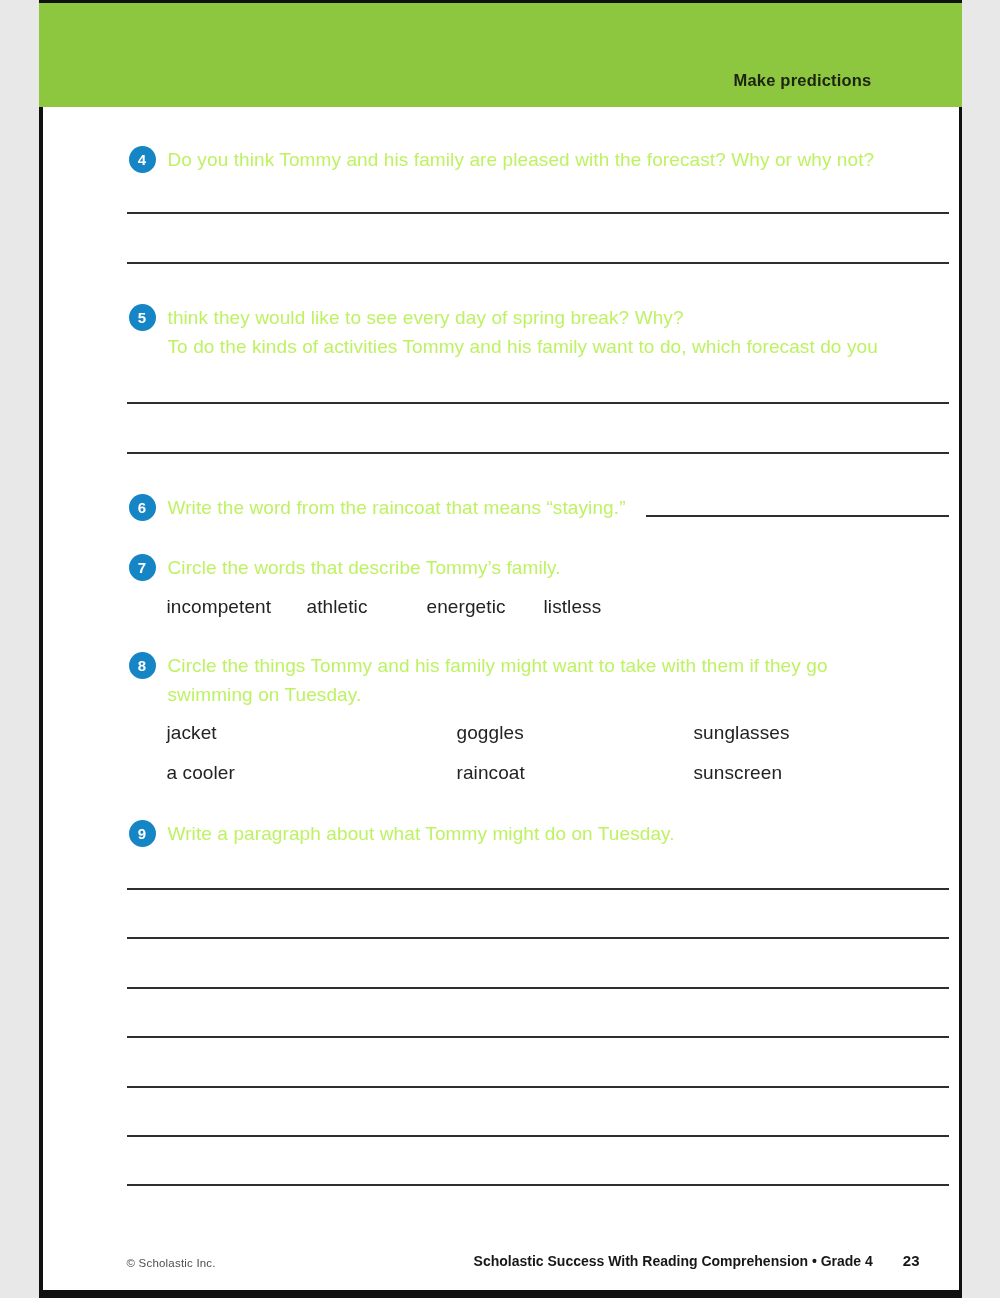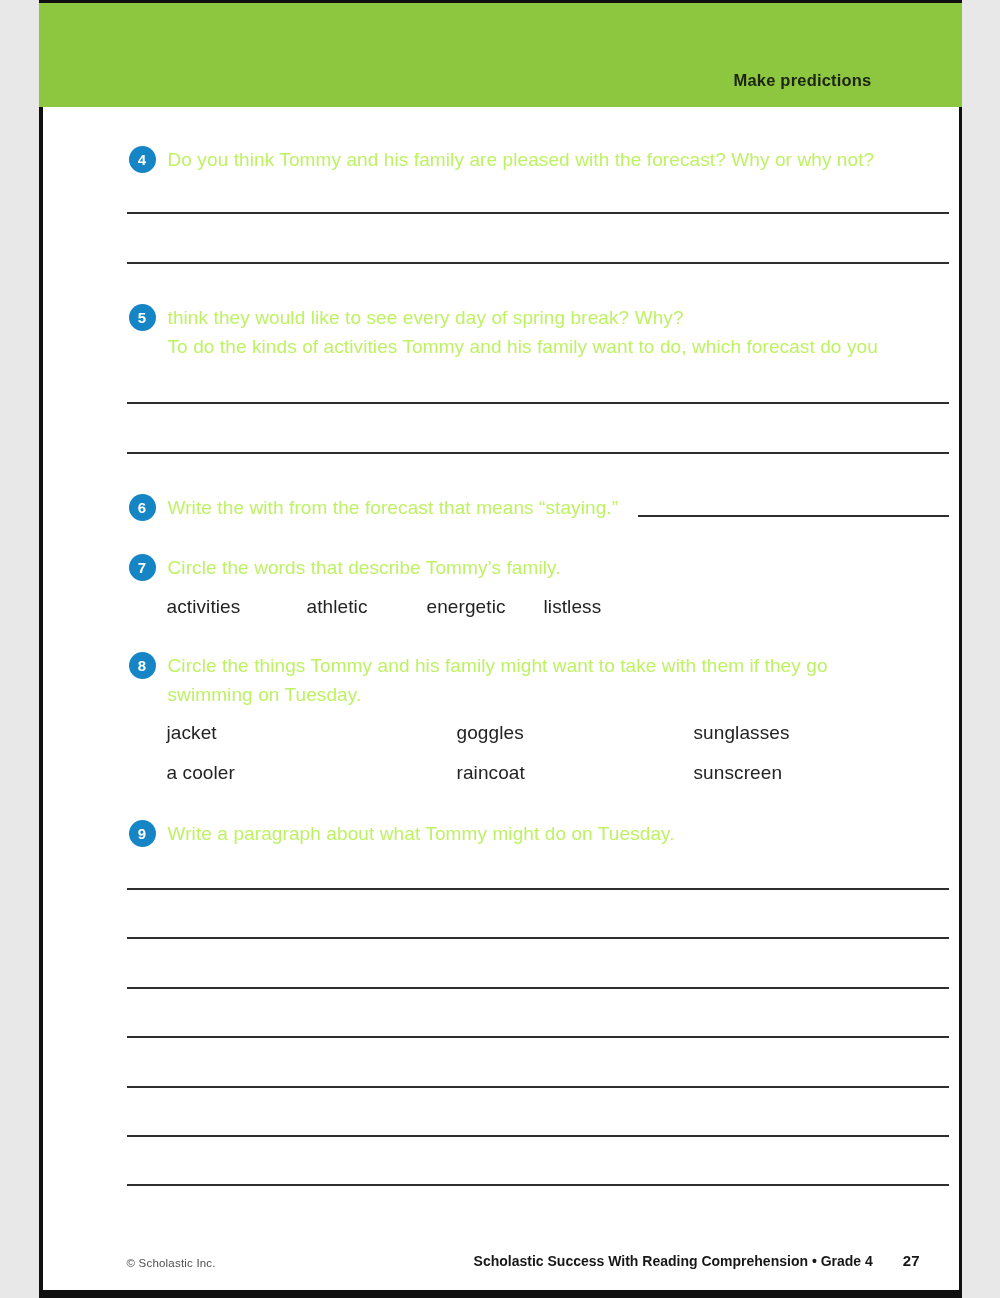--- a/index.html
+++ b/index.html
@@ -84,29 +84,29 @@
     <div class="qtext">
       <div class="nowrap">think they would like to see every day of spring break? Why?</div>
       <div class="nowrap">To do the kinds of activities Tommy and his family want to do, which forecast do you</div>
     </div>
   </div>
   <div class="rule" style="top:402px;"></div>
   <div class="rule" style="top:452px;"></div>
 
   <div class="q" style="top:493px; width:820px;">
     <div class="badge">6</div>
-    <div class="qtext nowrap">Write the with from the forecast that means “staying.”</div>
+    <div class="qtext nowrap">Write the word from the raincoat that means “staying.”</div>
     <div class="fill-rule"></div>
   </div>
 
   <div class="q" style="top:553px; width:830px;">
     <div class="badge">7</div>
     <div class="qtext">Circle the words that describe Tommy’s family.</div>
   </div>
-  <span class="choice" style="left:128px; top:596px;">activities</span>
+  <span class="choice" style="left:128px; top:596px;">incompetent</span>
   <span class="choice" style="left:268px; top:596px;">athletic</span>
   <span class="choice" style="left:388px; top:596px;text-align:right;">energetic</span>
   <span class="choice" style="left:505px; top:596px;">listless</span>
 
   <div class="q" style="top:651px; width:830px;">
     <div class="badge">8</div>
     <div class="qtext">
       <div class="nowrap">Circle the things Tommy and his family might want to take with them if they go</div>
       <div class="nowrap">swimming on Tuesday.</div>
     </div>
@@ -126,15 +126,15 @@
   <div class="rule" style="top:937px;"></div>
   <div class="rule" style="top:987px;"></div>
   <div class="rule" style="top:1036px;"></div>
   <div class="rule" style="top:1086px;"></div>
   <div class="rule" style="top:1135px;"></div>
   <div class="rule" style="top:1184px;"></div>
 
   <div class="footer-left">© Scholastic Inc.</div>
   <div class="footer-right">
     <span class="footer-title">Scholastic Success With Reading Comprehension • Grade 4</span>
-    <span class="footer-page">27</span>
+    <span class="footer-page">23</span>
   </div>
 </div>
 
 </body></html>

